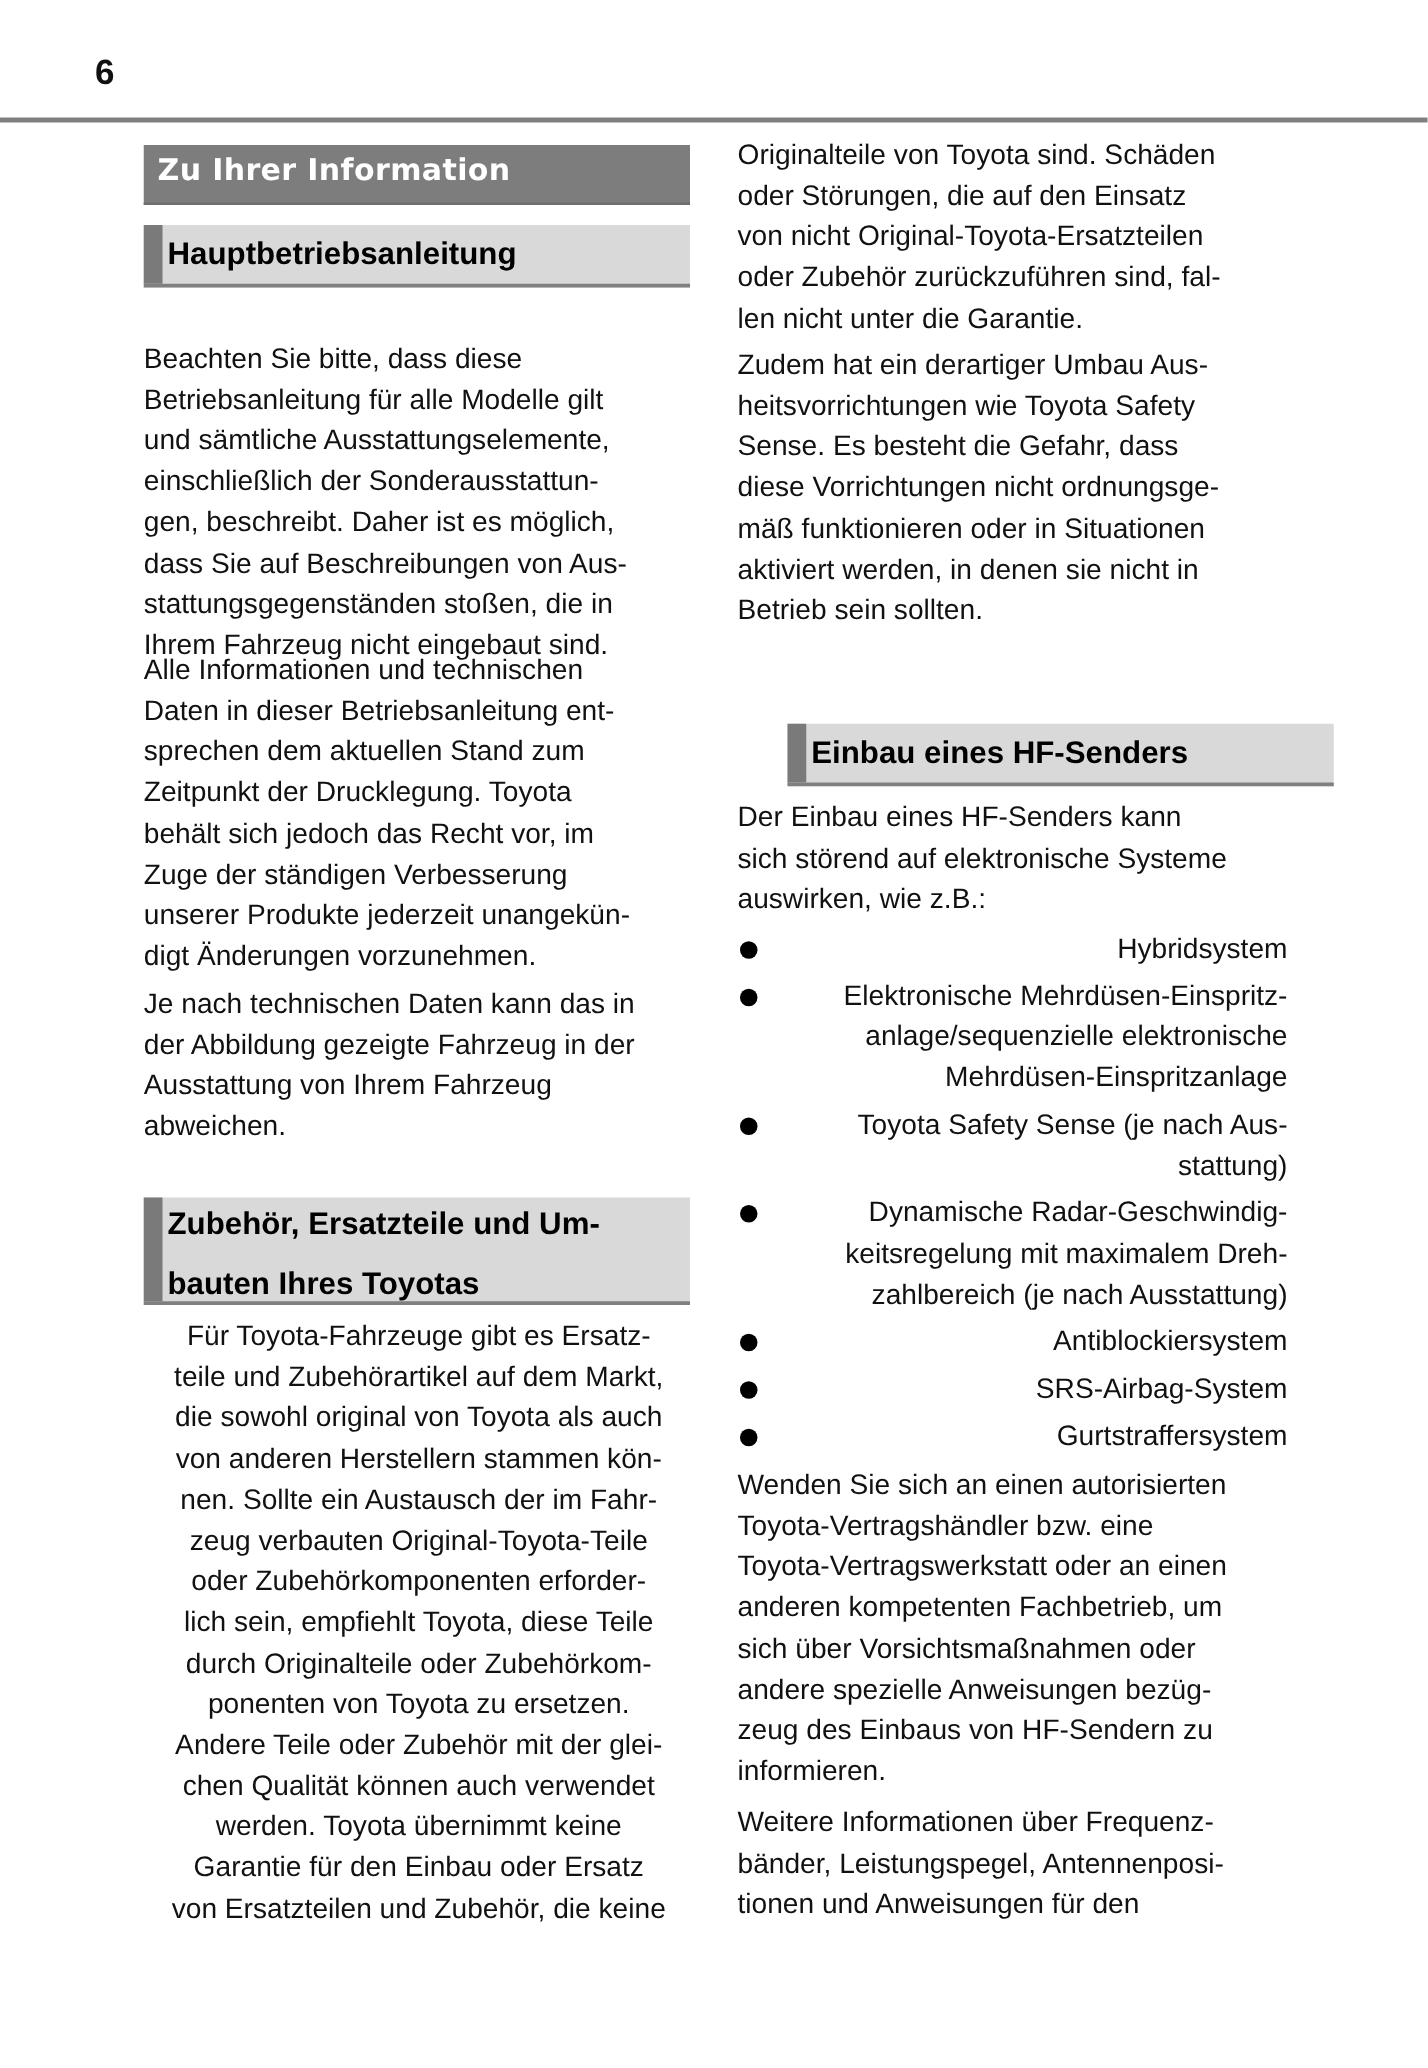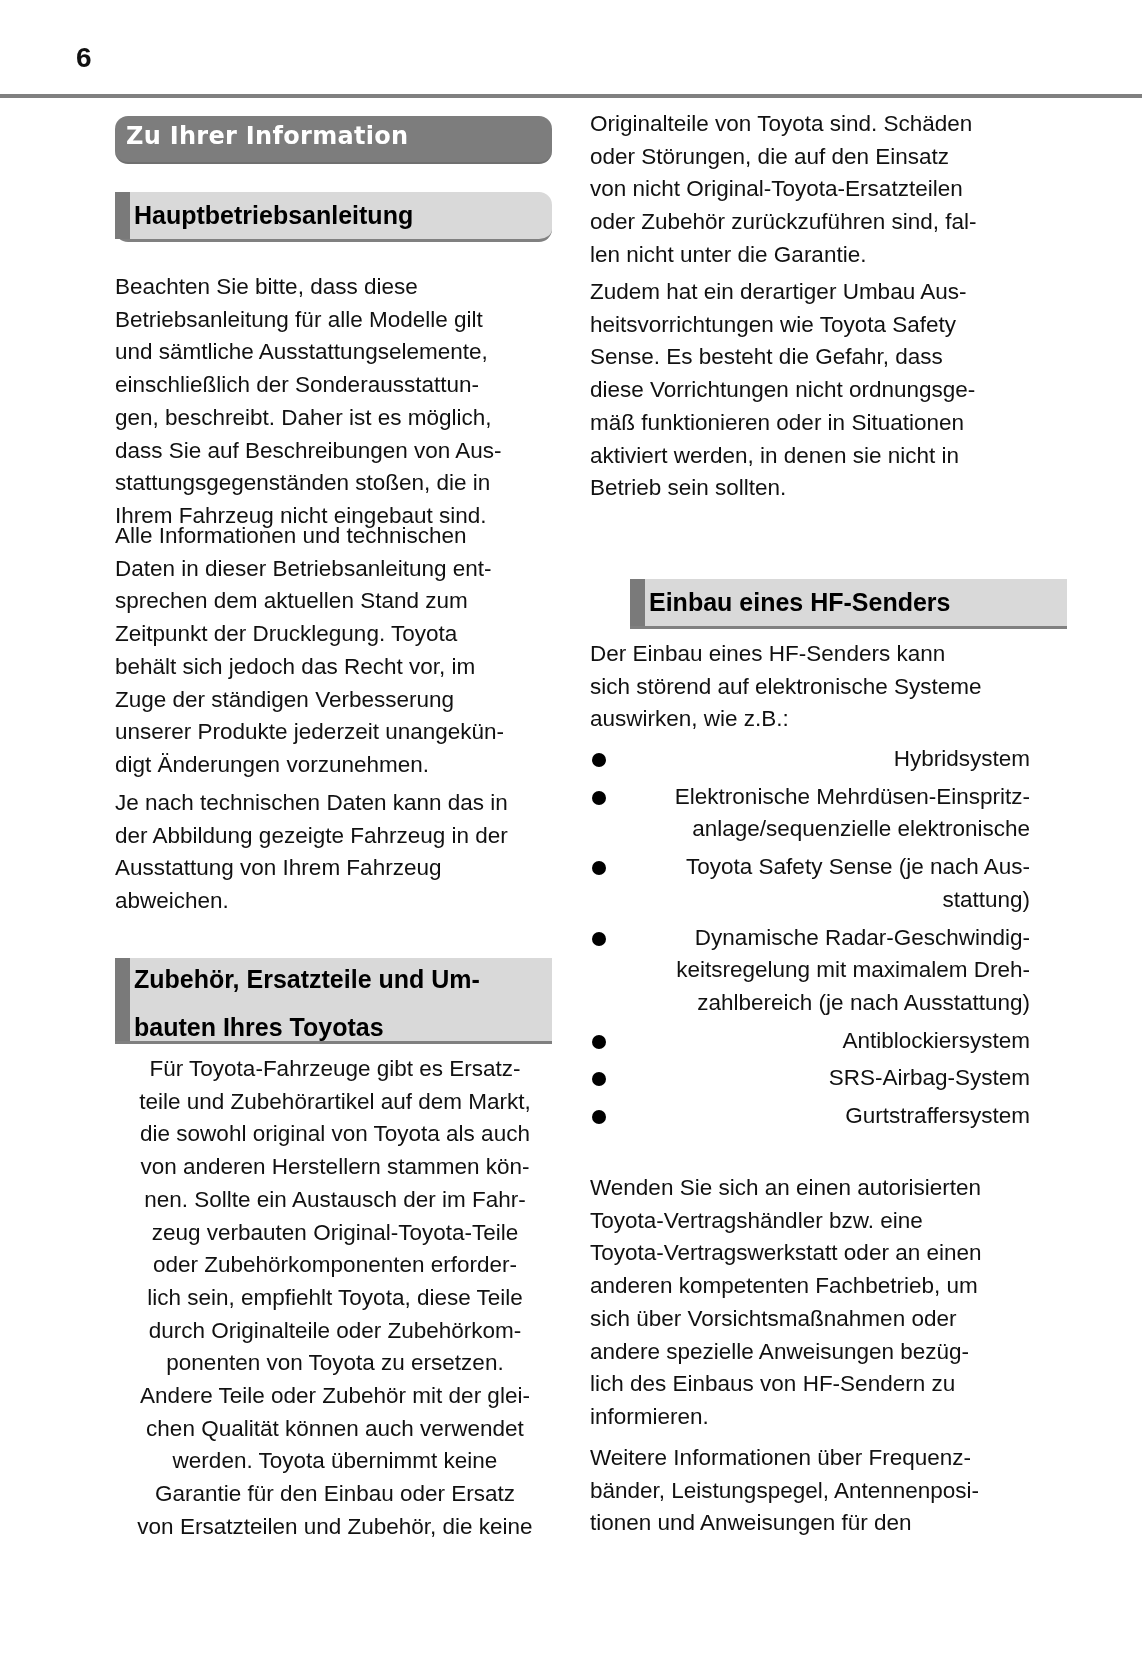--- a/index.html
+++ b/index.html
@@ -14,21 +14,21 @@
     .top-rule {
       position: absolute; left: 0; top: 94px; width: 1142px; height: 4px;
       background: #808080;
     }
     .col { position: absolute; top: 0; width: 440px; }
     .col-left { left: 115px; }
     .col-right { left: 590px; }
 
     .chapter-banner {
       position: absolute; height: 48px; width: 437px;
-      background: #7d7d7d; border-bottom: 2px solid #6f6f6f; box-sizing: border-box; border-radius: 13px;
+      background: #7d7d7d; border-bottom: 2px solid #6f6f6f; box-sizing: border-box;
     }
     .chapter-banner span {
       position: absolute; left: 11px; top: 6px;
       font-family: "DejaVu Sans", sans-serif; font-weight: bold;
       font-size: 24px; color: #ffffff; letter-spacing: 0.3px;
     }
 
     .section-head {
       position: absolute; width: 437px; background: #d9d9d9;
       border-bottom: 3px solid #808080; box-sizing: border-box;
@@ -63,21 +63,21 @@
 <body>
 
 <div class="page-number">6</div>
 <div class="top-rule"></div>
 
 <div class="col col-left">
   <div class="chapter-banner" style="top:116px;">
     <span>Zu Ihrer Information</span>
   </div>
 
-  <div class="section-head" style="top:192px; height:50px;border-radius:13px;">
+  <div class="section-head" style="top:180px; height:50px;">
     <span class="title">Hauptbetriebsanleitung</span>
   </div>
 
   <div class="para" style="top:243px;margin-top:28px;">
       <span class="ln">Beachten Sie bitte, dass diese</span>
       <span class="ln">Betriebsanleitung für alle Modelle gilt</span>
       <span class="ln">und sämtliche Ausstattungselemente,</span>
       <span class="ln">einschließlich der Sonderausstattun-</span>
       <span class="ln">gen, beschreibt. Daher ist es möglich,</span>
       <span class="ln">dass Sie auf Beschreibungen von Aus-</span>
@@ -155,20 +155,21 @@
 
   <ul class="bullets" style="top:743px;text-align:right;" id="bullet-list">
       <li>
         <span class="dot"></span>
         <span class="ln">Hybridsystem</span>
       </li>
       <li>
         <span class="dot"></span>
         <span class="ln">Elektronische Mehrdüsen-Einspritz-</span>
         <span class="ln">anlage/sequenzielle elektronische</span>
+        <span class="ln">Mehrdüsen-Einspritzanlage</span>
       </li>
       <li>
         <span class="dot"></span>
         <span class="ln">Toyota Safety Sense (je nach Aus-</span>
         <span class="ln">stattung)</span>
       </li>
       <li>
         <span class="dot"></span>
         <span class="ln">Dynamische Radar-Geschwindig-</span>
         <span class="ln">keitsregelung mit maximalem Dreh-</span>
@@ -188,21 +189,21 @@
       </li>
     </ul>
 
   <div class="para" style="top:1172px;">
       <span class="ln">Wenden Sie sich an einen autorisierten</span>
       <span class="ln">Toyota-Vertragshändler bzw. eine</span>
       <span class="ln">Toyota-Vertragswerkstatt oder an einen</span>
       <span class="ln">anderen kompetenten Fachbetrieb, um</span>
       <span class="ln">sich über Vorsichtsmaßnahmen oder</span>
       <span class="ln">andere spezielle Anweisungen bezüg-</span>
-      <span class="ln">lich des Einbaus von HF-Sendern zu</span>
+      <span class="ln">zeug des Einbaus von HF-Sendern zu</span>
       <span class="ln">informieren.</span>
     </div>
   <div class="para" style="top:1442px;">
       <span class="ln">Weitere Informationen über Frequenz-</span>
       <span class="ln">bänder, Leistungspegel, Antennenposi-</span>
       <span class="ln">tionen und Anweisungen für den</span>
     </div>
 </div>
 
 </body></html>

